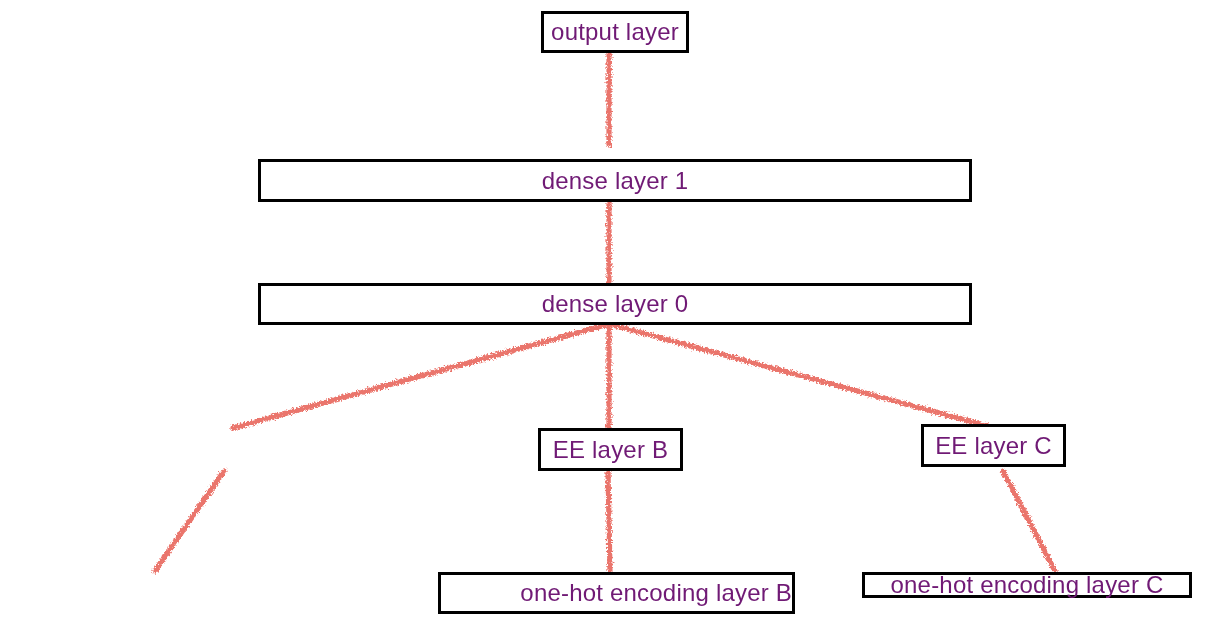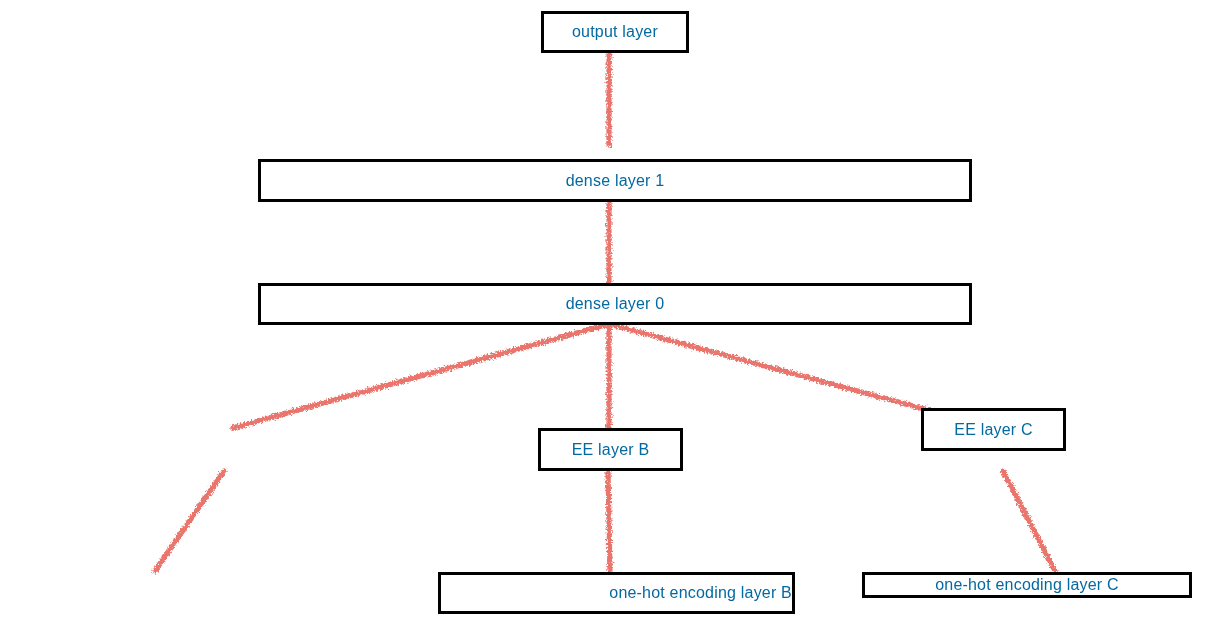--- a/index.html
+++ b/index.html
@@ -24,32 +24,32 @@
     pointer-events: none;
   }
   .node {
     position: absolute;
     box-sizing: border-box;
     background: #ffffff;
     border: 3px solid #000000;
     display: flex;
     align-items: center;
     justify-content: center;
-    font-size: 16px;
-    color: #0369a1;
+    font-size: 24px;
+    color: #701a75;
     letter-spacing: 0.2px;
     white-space: nowrap;
   }
   
   .node-output   { left: 541px; top: 11px;  width: 148px; height: 42px; }
   .node-dense1   { left: 258px; top: 146px; width: 714px; height: 43px; margin-top: 13px; }
   .node-dense0   { left: 258px; top: 283px; width: 714px; height: 42px; }
   .node-ee-a     { left: 168px; top: 428px; width: 143px; height: 43px; }
   .node-ee-b     { left: 538px; top: 428px; width: 145px; height: 43px; justify-content: center; }
-  .node-ee-c     { left: 921px; top: 408px; width: 145px; height: 43px; }
+  .node-ee-c     { left: 921px; top: 424px; width: 145px; height: 43px; }
   .node-onehot-a { left: 10px;  top: 572px; width: 413px; height: 42px; }
   .node-onehot-b { left: 438px; top: 572px; width: 357px; height: 42px; justify-content: flex-end; }
   .node-onehot-c { left: 862px; top: 572px; width: 330px; height: 26px; }
 </style>
 </head>
 <body>
 
 <div class="canvas">
 
   <svg class="edges-svg" width="1206" height="624" viewBox="0 0 1206 624" xmlns="http://www.w3.org/2000/svg">

